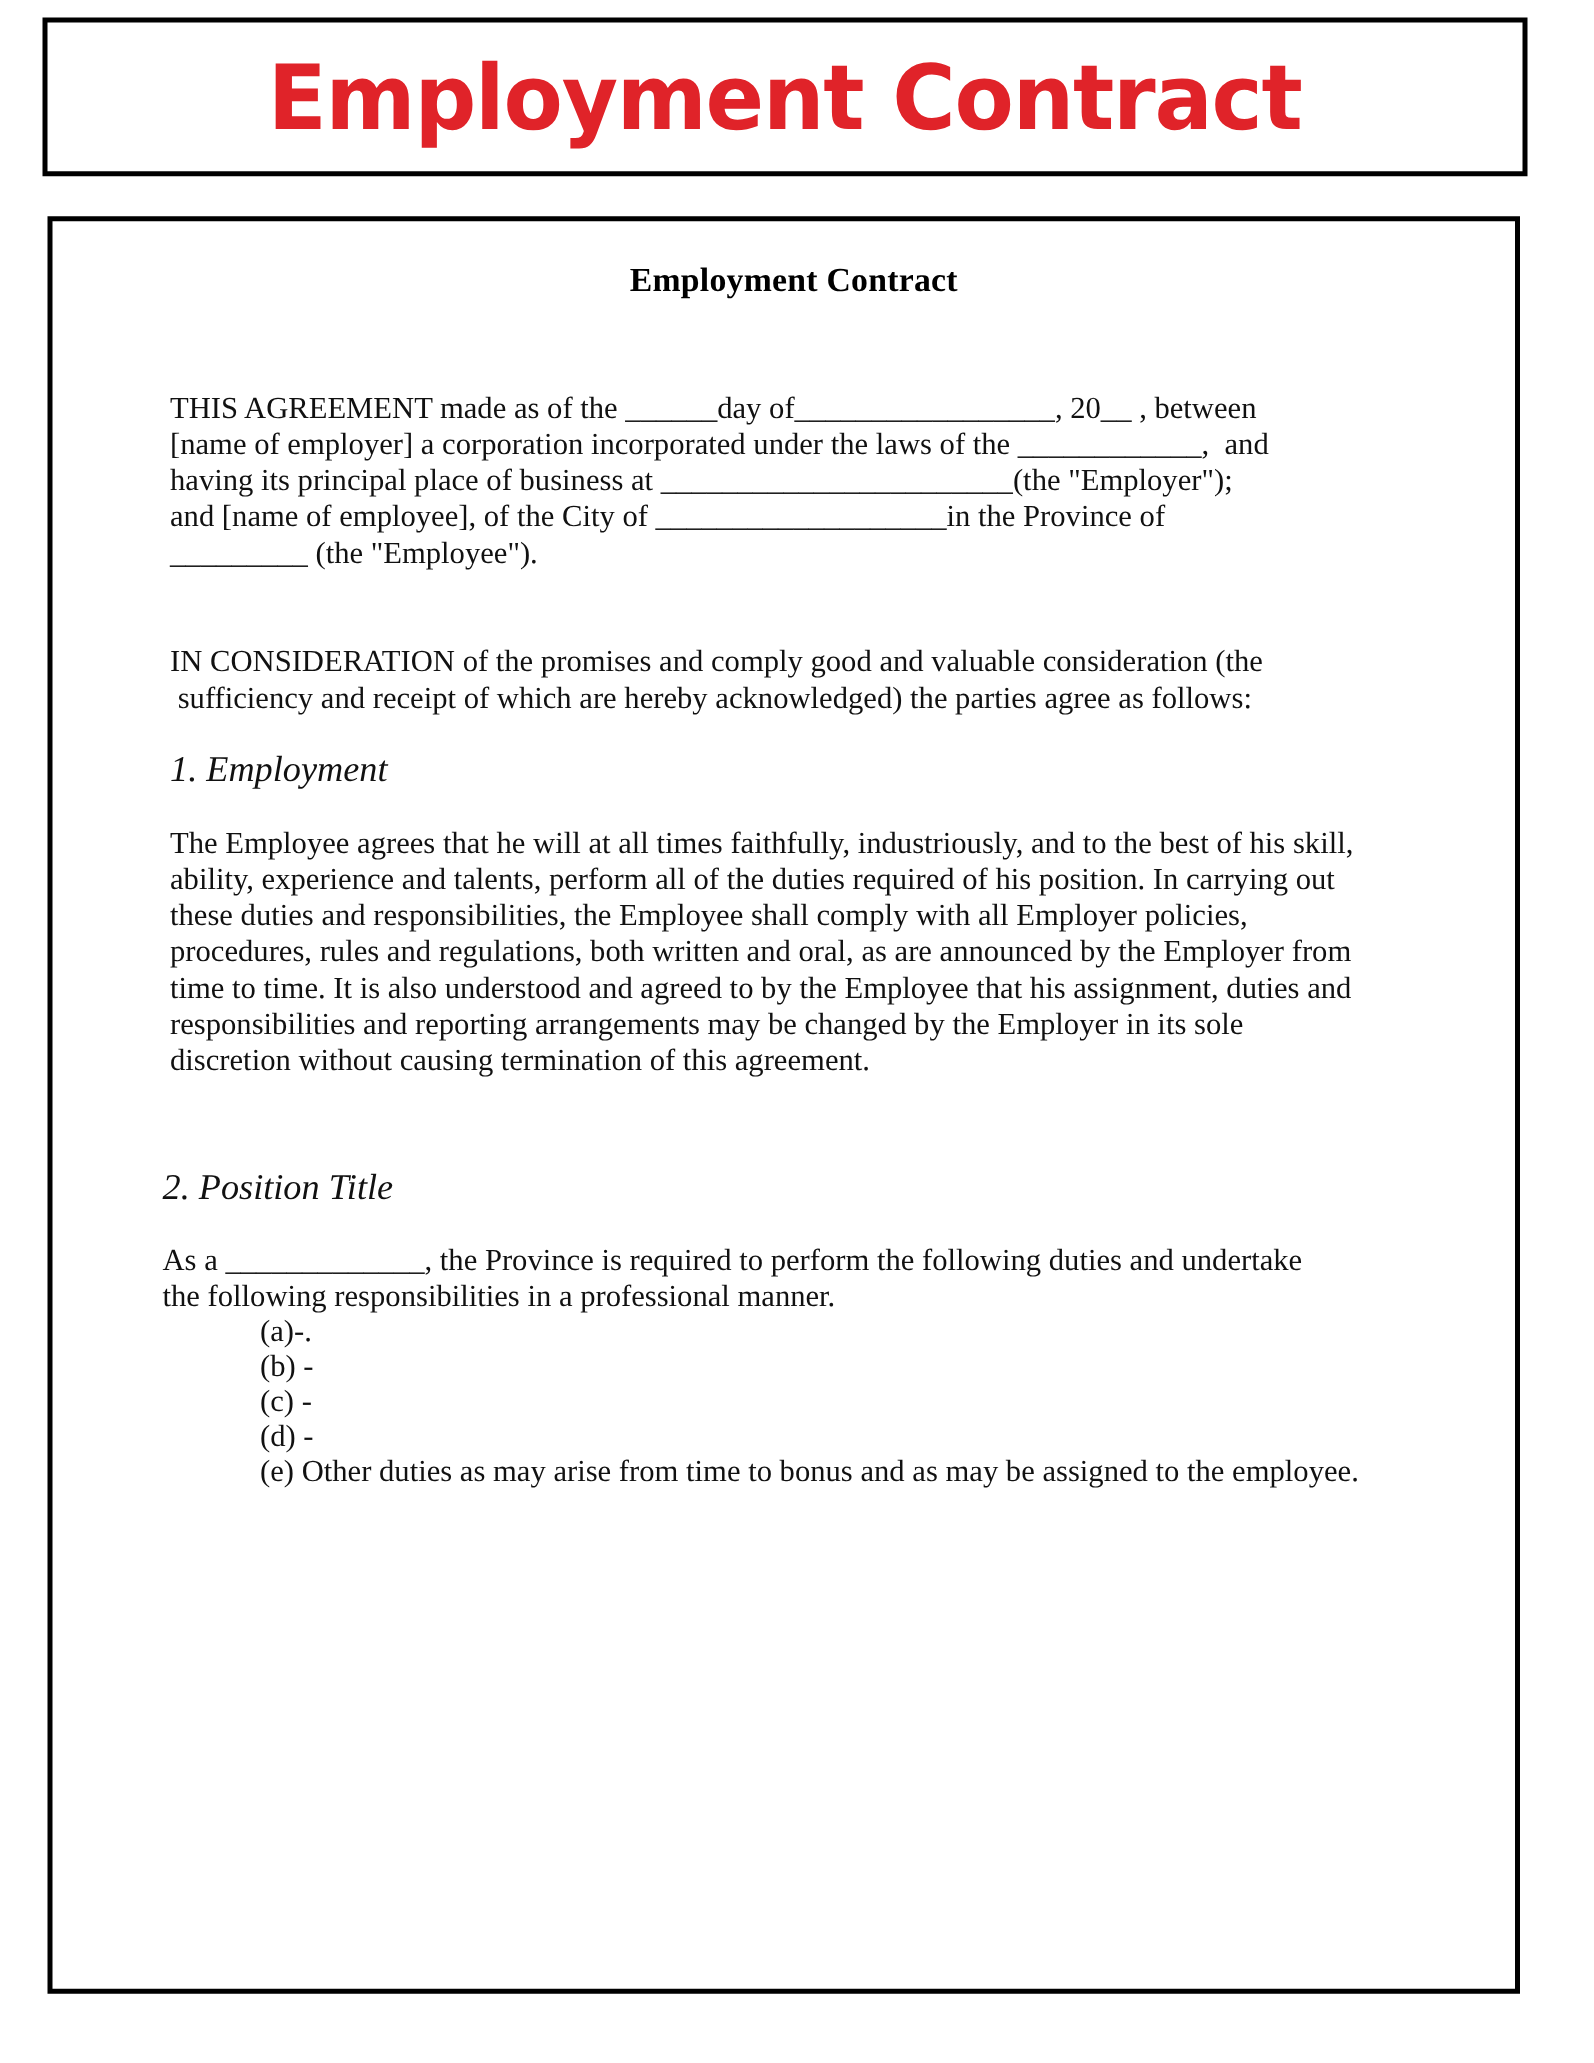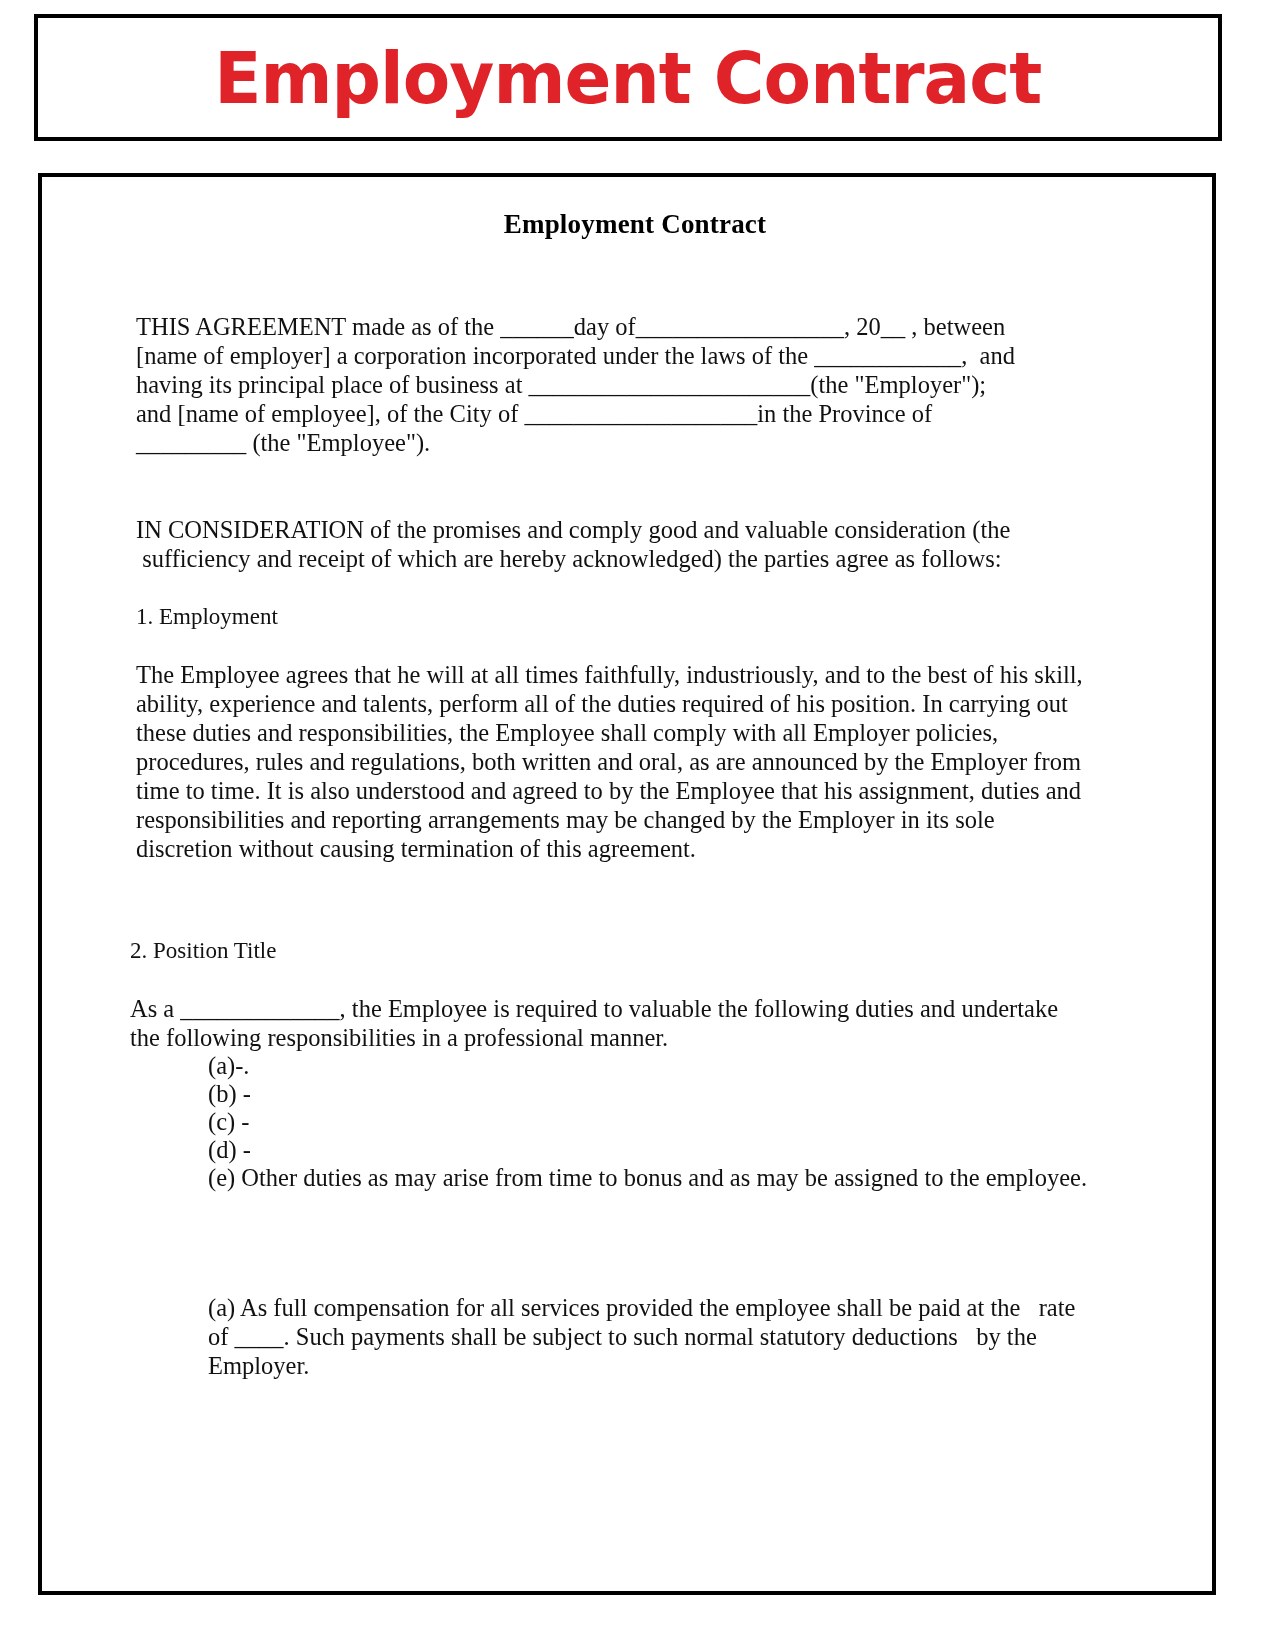--- a/index.html
+++ b/index.html
@@ -80,24 +80,25 @@
   .para {
     margin: 0;
     white-space: pre-wrap;
   }
 
   .gap-xl { height: 72px; }
   .gap-lg { height: 29px; }
 
   .section-heading {
     margin: 0;
-    font-size: 23px;
+    font-size: 29px;
     font-weight: normal;
     line-height: 29px;
     padding-left: 6px;
+    font-style: italic;
   }
 
   .section-heading.flush { padding-left: 0; margin-top: 44px; }
 
   .list-block {
     margin: 0;
     padding-left: 78px;
   }
   .list-item {
     margin: 0;
@@ -163,38 +164,35 @@
 time to time. It is also understood and agreed to by the Employee that his assignment, duties and
 responsibilities and reporting arrangements may be changed by the Employer in its sole
 discretion without causing termination of this agreement.</p>
 
       <div class="gap-lg"></div>
 
       <h2 class="section-heading flush">2. Position Title</h2>
 
       <div class="gap-lg"></div>
 
-      <p class="para">As a _____________, the Employee is required to valuable the following duties and undertake
+      <p class="para">As a _____________, the Province is required to perform the following duties and undertake
 the following responsibilities in a professional manner.</p>
 
       <div class="list-block">
         <p class="list-item">(a)-.</p>
         <p class="list-item">(b) -</p>
         <p class="list-item">(c) -</p>
         <p class="list-item">(d) -</p>
         <p class="list-item">(e) Other duties as may arise from time to bonus and as may be assigned to the employee.</p>
       </div>
 
       <div class="gap-xl"></div>
 
 
       <div class="gap-lg"></div>
 
-      <p class="sub-para">(a) As full compensation for all services provided the employee shall be paid at the   rate
-of ____. Such payments shall be subject to such normal statutory deductions   by the
-Employer.</p>
 
       <div class="gap-xl"></div>
 
 
     </div>
   </div>
 </div>
 
 </body></html>

